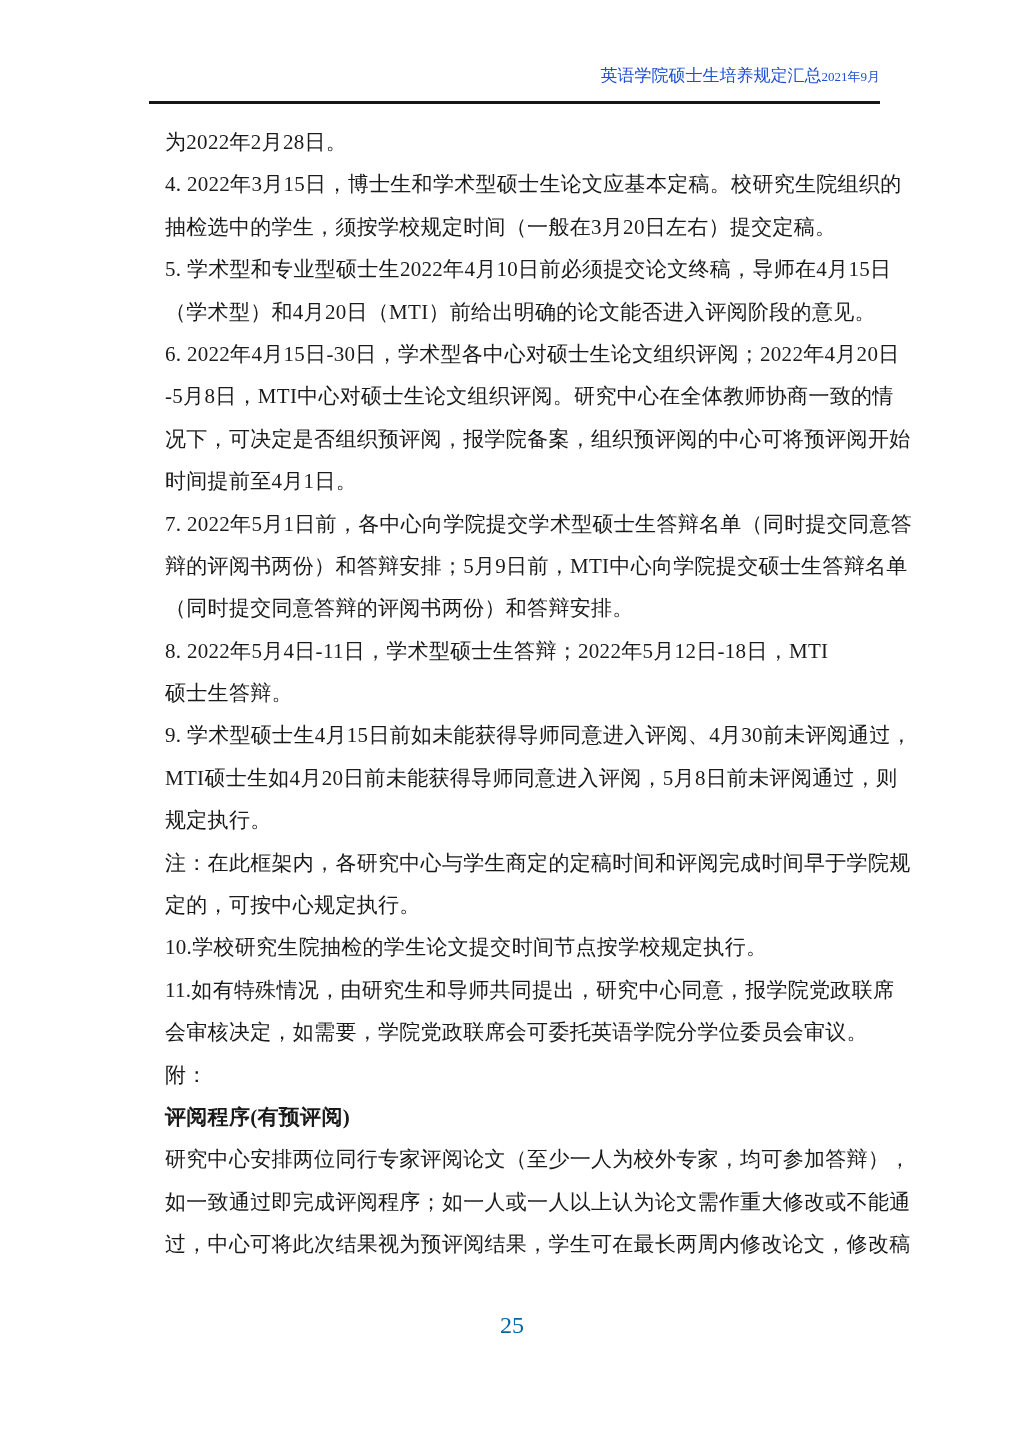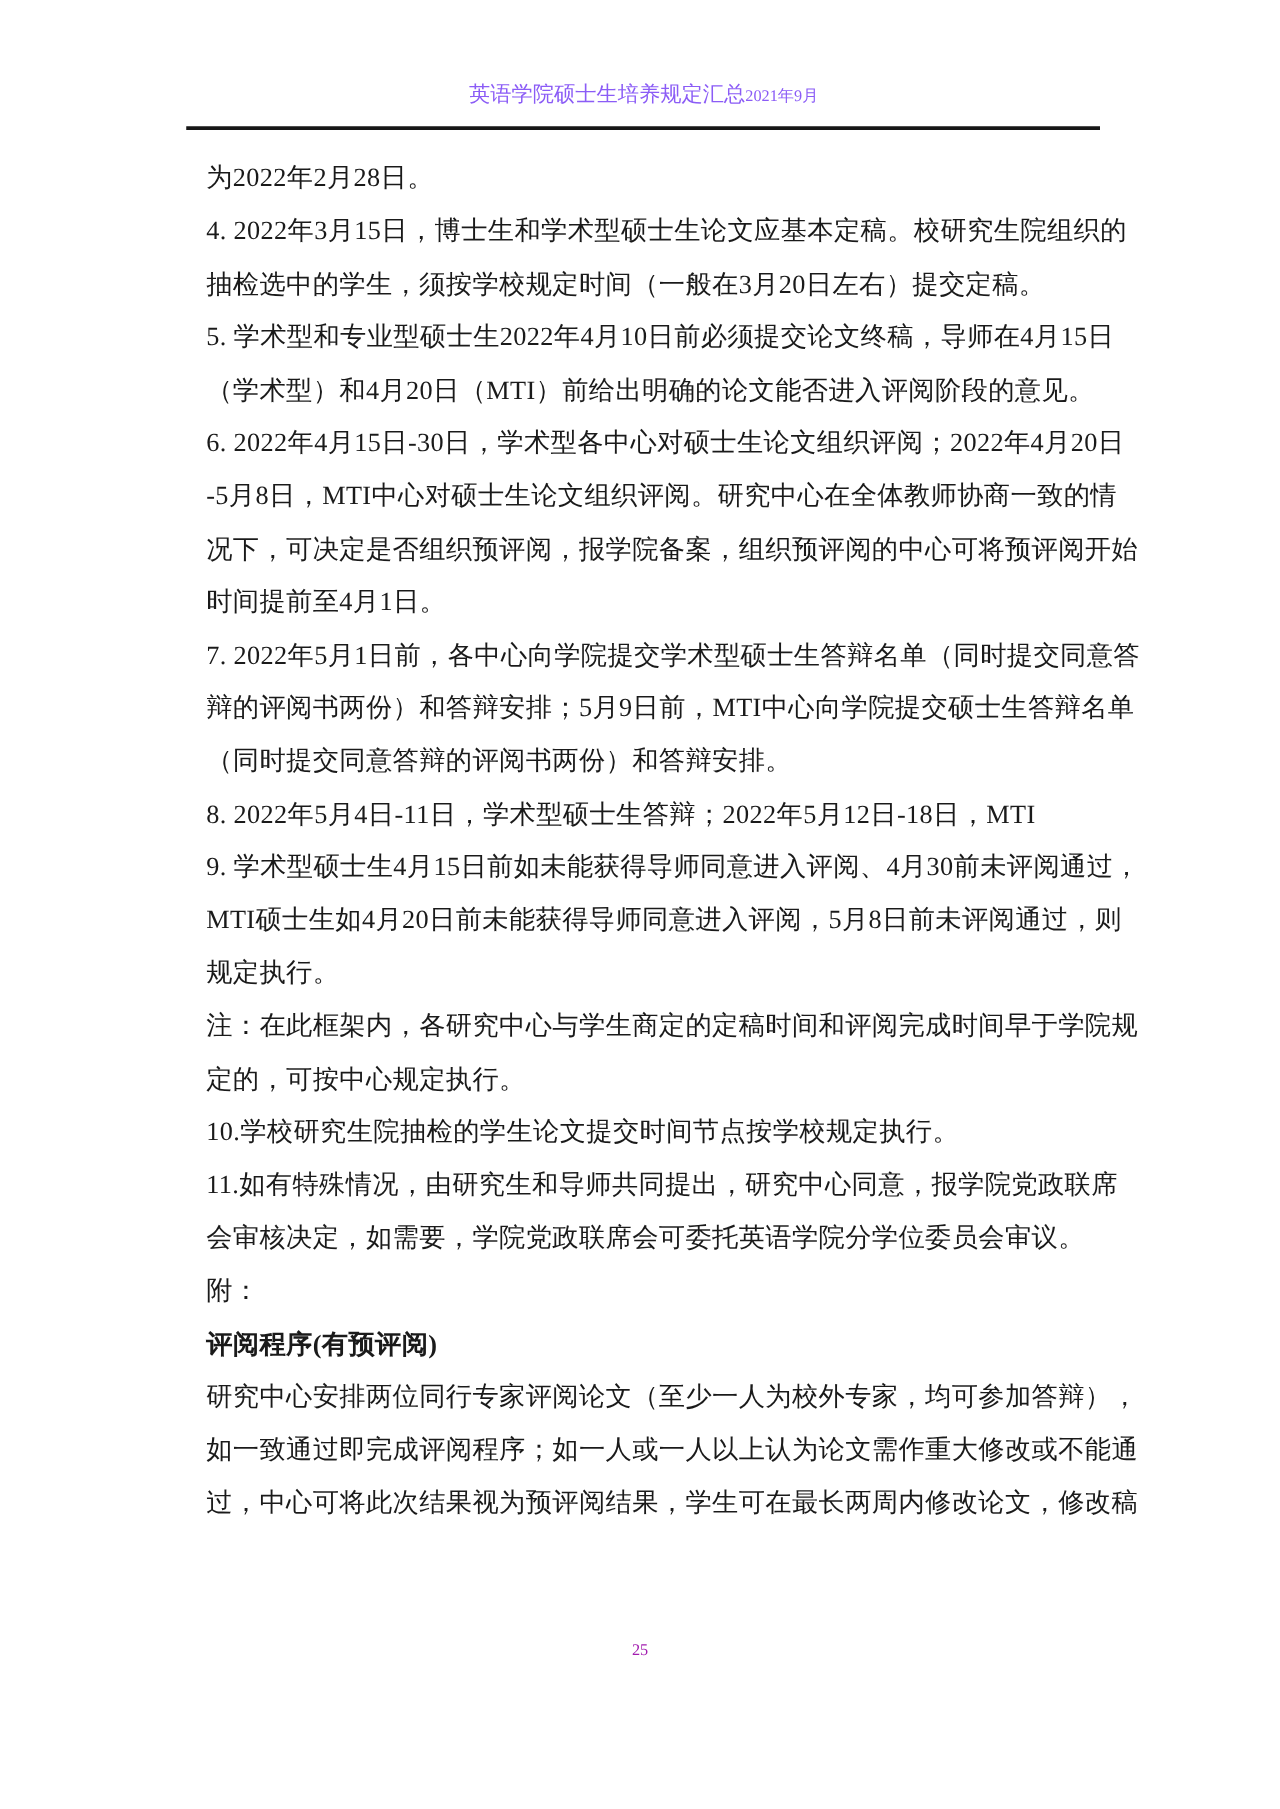--- a/index.html
+++ b/index.html
@@ -11,23 +11,23 @@
     font-family: "Liberation Serif", "DejaVu Serif", serif;
     color: #1a1a1a;
     overflow: hidden;
     margin: 0 auto;
   }
   .header {
     position: absolute;
     top: 64px;
     left: 150px;
     width: 730px;
-    text-align: center;
+    text-align: right;
     white-space: nowrap;
-    color: #8b5cf6;
+    color: #1d4ed8;
   }
   .hdr-main { font-size: 17px; }
   .hdr-date { font-size: 13px; }
   .header-rule {
     position: absolute;
     top: 101px;
     left: 149px;
     width: 731px;
     height: 0;
     border-top: 3px solid #161616;
@@ -45,22 +45,22 @@
     white-space: nowrap;
     letter-spacing: 0.3px;
   }
   .heading { font-weight: bold; }
   .page-number {
     position: absolute;
     top: 1312px;
     left: 0;
     width: 100%;
     text-align: center;
-    font-size: 13px;
-    color: #a21caf;
+    font-size: 24px;
+    color: #0369a1;
   }
 </style>
 </head>
 <body>
 
 <div class="page">
 
   <div class="header">
     <span class="hdr-main">英语学院硕士生培养规定汇总</span><span class="hdr-date">2021年9月</span>
   </div>
@@ -74,20 +74,21 @@
     <div class="line">5. 学术型和专业型硕士生2022年4月10日前必须提交论文终稿，导师在4月15日</div>
     <div class="line">（学术型）和4月20日（MTI）前给出明确的论文能否进入评阅阶段的意见。</div>
     <div class="line">6. 2022年4月15日-30日，学术型各中心对硕士生论文组织评阅；2022年4月20日</div>
     <div class="line">-5月8日，MTI中心对硕士生论文组织评阅。研究中心在全体教师协商一致的情</div>
     <div class="line">况下，可决定是否组织预评阅，报学院备案，组织预评阅的中心可将预评阅开始</div>
     <div class="line">时间提前至4月1日。</div>
     <div class="line">7. 2022年5月1日前，各中心向学院提交学术型硕士生答辩名单（同时提交同意答</div>
     <div class="line">辩的评阅书两份）和答辩安排；5月9日前，MTI中心向学院提交硕士生答辩名单</div>
     <div class="line">（同时提交同意答辩的评阅书两份）和答辩安排。</div>
     <div class="line">8. 2022年5月4日-11日，学术型硕士生答辩；2022年5月12日-18日，MTI</div>
+    <div class="line">硕士生答辩。</div>
     <div class="line">9. 学术型硕士生4月15日前如未能获得导师同意进入评阅、4月30前未评阅通过，</div>
     <div class="line">MTI硕士生如4月20日前未能获得导师同意进入评阅，5月8日前未评阅通过，则</div>
     <div class="line">规定执行。</div>
     <div class="line">注：在此框架内，各研究中心与学生商定的定稿时间和评阅完成时间早于学院规</div>
     <div class="line">定的，可按中心规定执行。</div>
     <div class="line">10.学校研究生院抽检的学生论文提交时间节点按学校规定执行。</div>
     <div class="line">11.如有特殊情况，由研究生和导师共同提出，研究中心同意，报学院党政联席</div>
     <div class="line">会审核决定，如需要，学院党政联席会可委托英语学院分学位委员会审议。</div>
     <div class="line">附：</div>
     <div class="line heading">评阅程序(有预评阅)</div>

